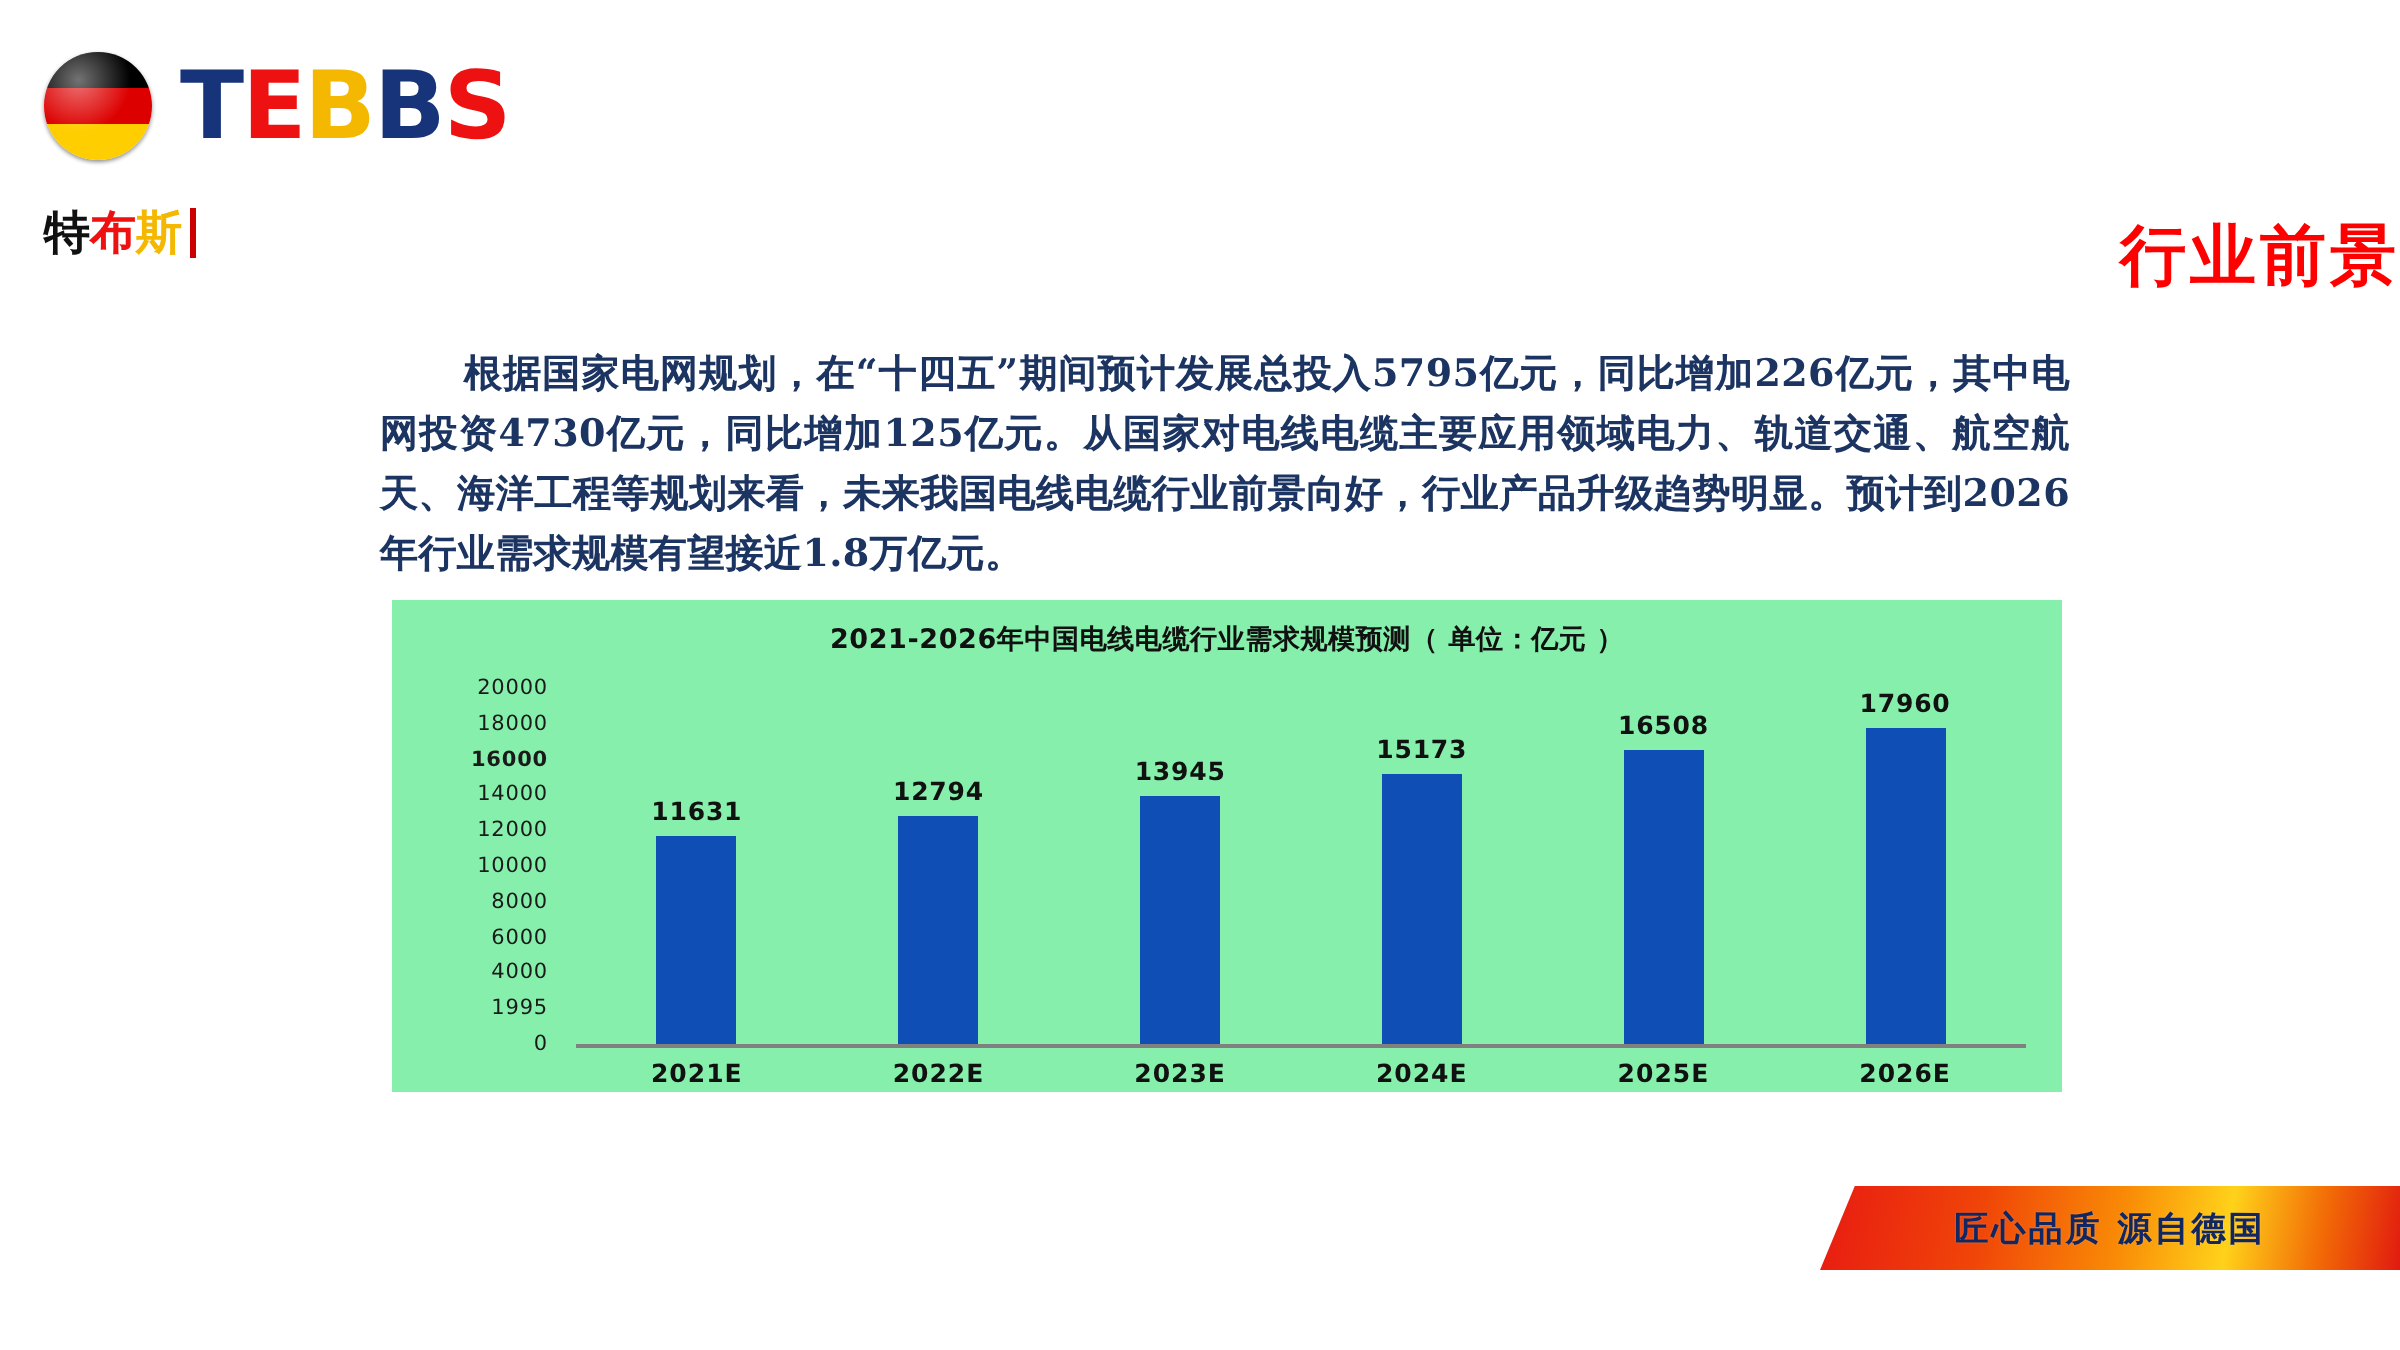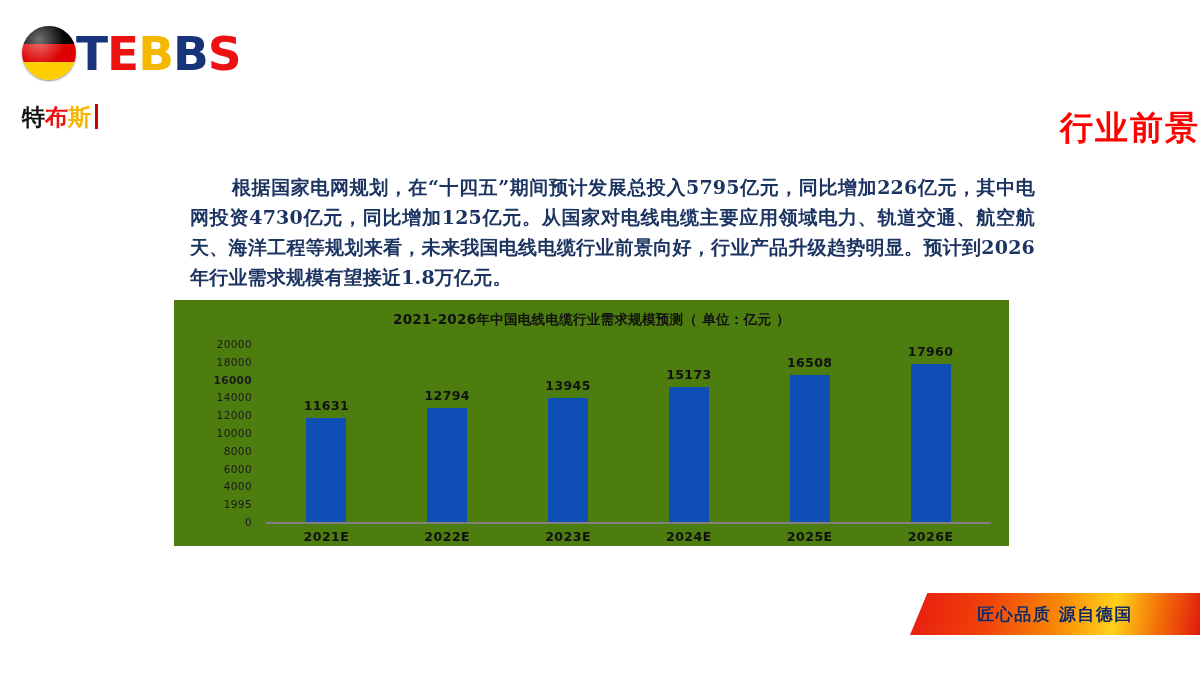--- a/index.html
+++ b/index.html
@@ -50,21 +50,21 @@
     position: relative;
   }
   #flag-circle::after {
     content: "";
     position: absolute;
     inset: 0;
     border-radius: 50%;
     background: radial-gradient(circle at 32% 26%, rgba(255,255,255,.45) 0%, rgba(255,255,255,0) 48%);
   }
   #wordmark {
-    margin-left: 0;
+    margin-left: 14px;
     font-family: "DejaVu Sans", sans-serif;
     font-weight: 700;
     font-size: 47px;
     letter-spacing: -1px;
     line-height: 1;
     white-space: nowrap;
   }
   #wordmark span { display: inline-block; }
 
   #tagline-row {
@@ -125,25 +125,25 @@
     line-height: 30px;
     color: #1c3461;
     text-indent: 42px;
     text-align: justify;
     letter-spacing: 0.2px;
   }
 
   
   #chart-panel {
     position: absolute;
-    left: 174px;
+    left: 196px;
     top: 300px;
     width: 835px;
     height: 246px;
-    background: #4d7c0f;
+    background: #86efac;
   }
   #chart-title {
     position: absolute;
     left: 0;
     right: 0;
     top: 11px;
     text-align: center;
     font-family: "DejaVu Sans", sans-serif;
     font-weight: 700;
     font-size: 13.5px;

